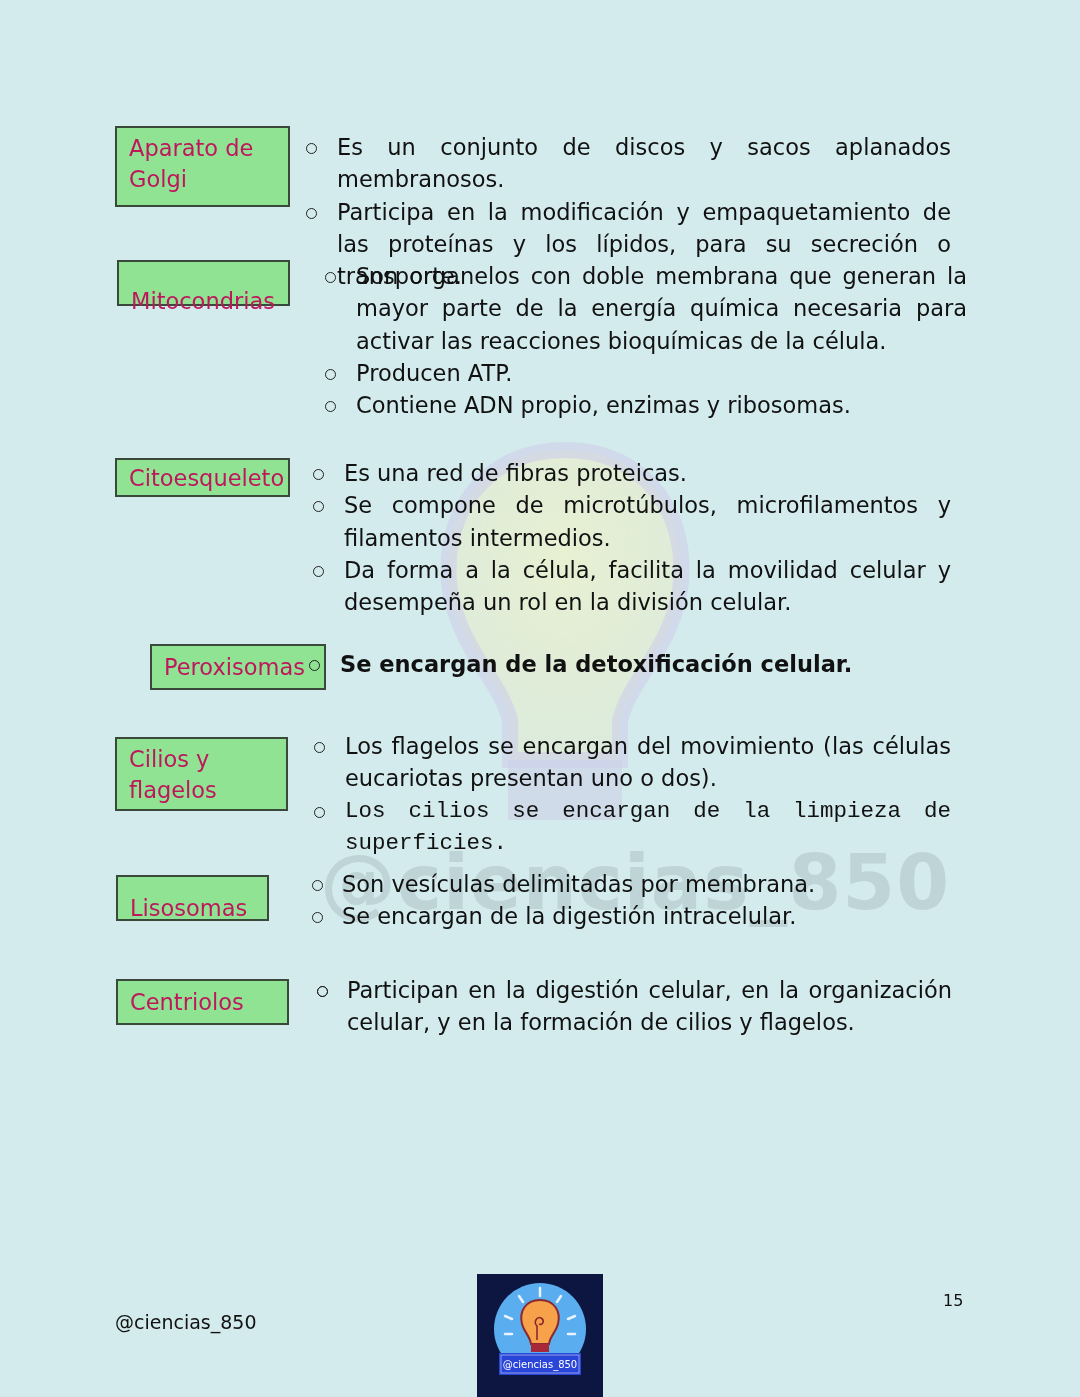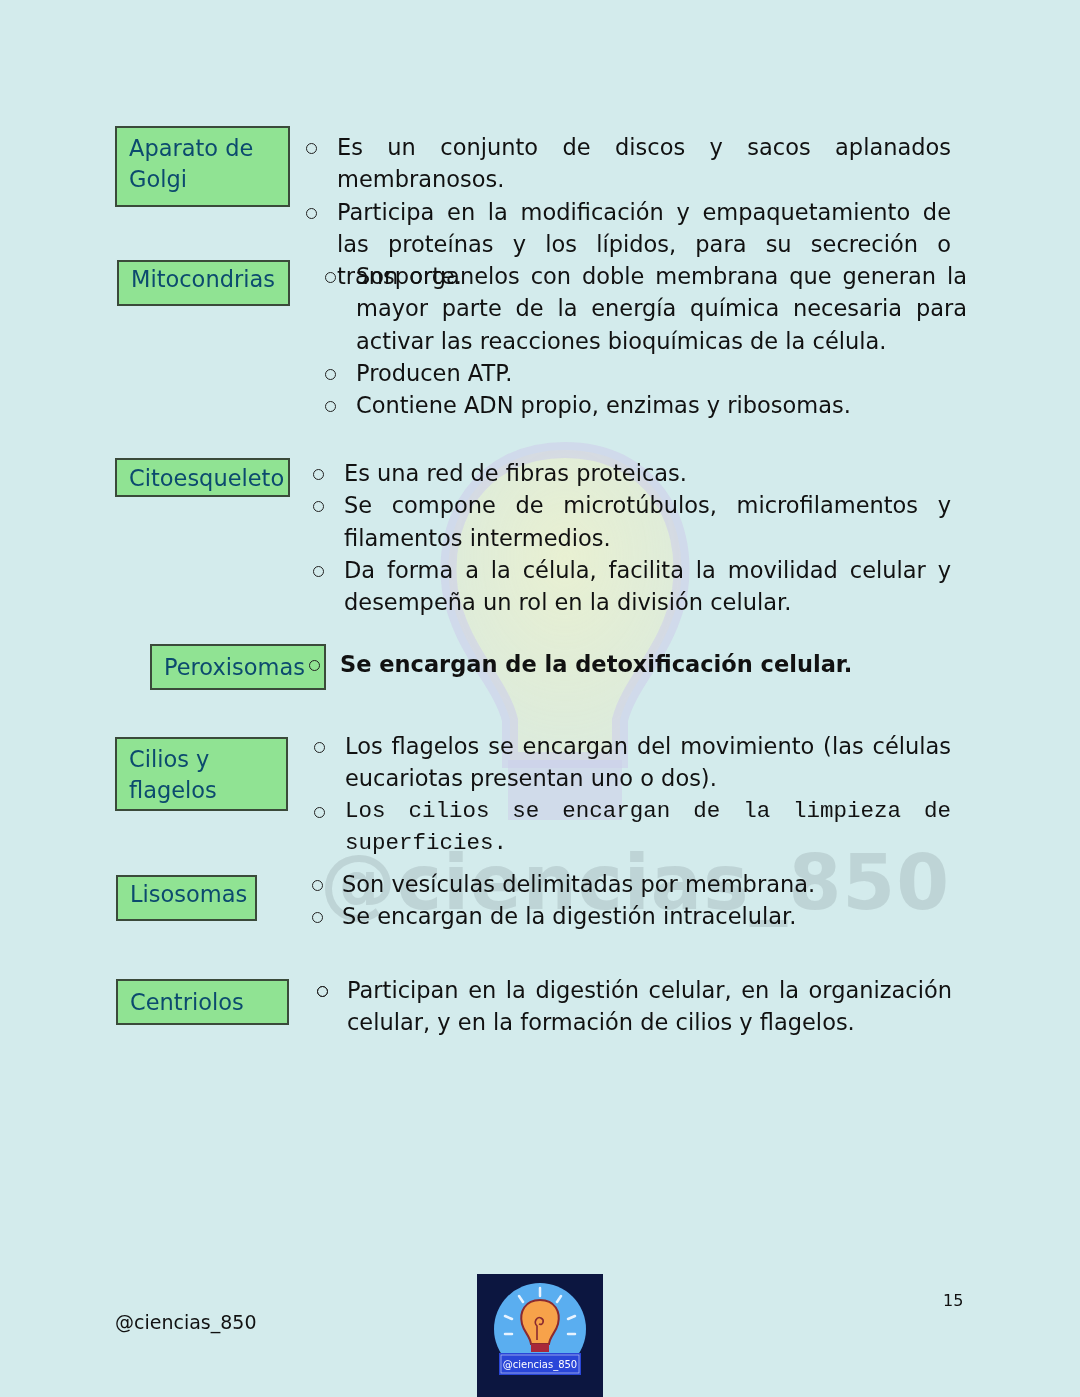--- a/index.html
+++ b/index.html
@@ -29,21 +29,21 @@
     pointer-events: none;
     font-family: "DejaVu Sans", sans-serif;
   }
   .term-box {
     position: absolute;
     background: #90e393;
     border: 2px solid #3a4a3a;
     font-size: 22.5px;
     line-height: 31px;
     padding: 5px 12px;
-    color: #0c4a6e;
+    color: #be185d;
   }
   .bullets {
     position: absolute;
     font-size: 22.5px;
     line-height: 32.3px;
     text-align: justify;
   }
   .bullets li {
     list-style: none;
     position: relative;
@@ -100,21 +100,21 @@
   <li style="padding-left:32px;">
     <span class="dot" style="left:1px;"></span>
     <span>Es un conjunto de discos y sacos aplanados membranosos.</span>
   </li>
   <li style="padding-left:32px;">
     <span class="dot" style="left:1px;"></span>
     <span>Participa en la modificación y empaquetamiento de las proteínas y los lípidos, para su secreción o transporte.</span>
   </li>
 </ul>
 
-<div class="term-box" style="left:117px; top:260px; width:173px; height:46px; padding-top:2px;">
+<div class="term-box" style="left:117px; top:260px; width:173px; height:46px; padding-top:24px;">
   <div>Mitocondrias</div>
 </div>
 <ul class="bullets" style="left:324px; top:260px; width:643px;">
   <li style="padding-left:32px;">
     <span class="dot" style="left:1px;"></span>
     <span>Son organelos con doble membrana que generan la mayor parte de la energía química necesaria para activar las reacciones bioquímicas de la célula.</span>
   </li>
   <li style="padding-left:32px;">
     <span class="dot" style="left:1px;"></span>
     <span>Producen ATP.</span>
@@ -161,21 +161,21 @@
   <li style="padding-left:32px;">
     <span class="dot" style="left:1px;"></span>
     <span>Los flagelos se encargan del movimiento (las células eucariotas presentan uno o dos).</span>
   </li>
   <li style="padding-left:32px;font-family:Liberation Mono, monospace;">
     <span class="dot" style="left:1px;"></span>
     <span>Los cilios se encargan de la limpieza de superficies.</span>
   </li>
 </ul>
 
-<div class="term-box" style="left:116px; top:875px; width:141px; height:46px; padding-top:2px;">
+<div class="term-box" style="left:116px; top:875px; width:153px; height:46px; padding-top:16px;">
   <div>Lisosomas</div>
 </div>
 <ul class="bullets" style="left:311px; top:868px; width:640px;">
   <li style="padding-left:31px;">
     <span class="dot" style="left:1px;"></span>
     <span>Son vesículas delimitadas por membrana.</span>
   </li>
   <li style="padding-left:31px;">
     <span class="dot" style="left:1px;"></span>
     <span>Se encargan de la digestión intracelular.</span>

